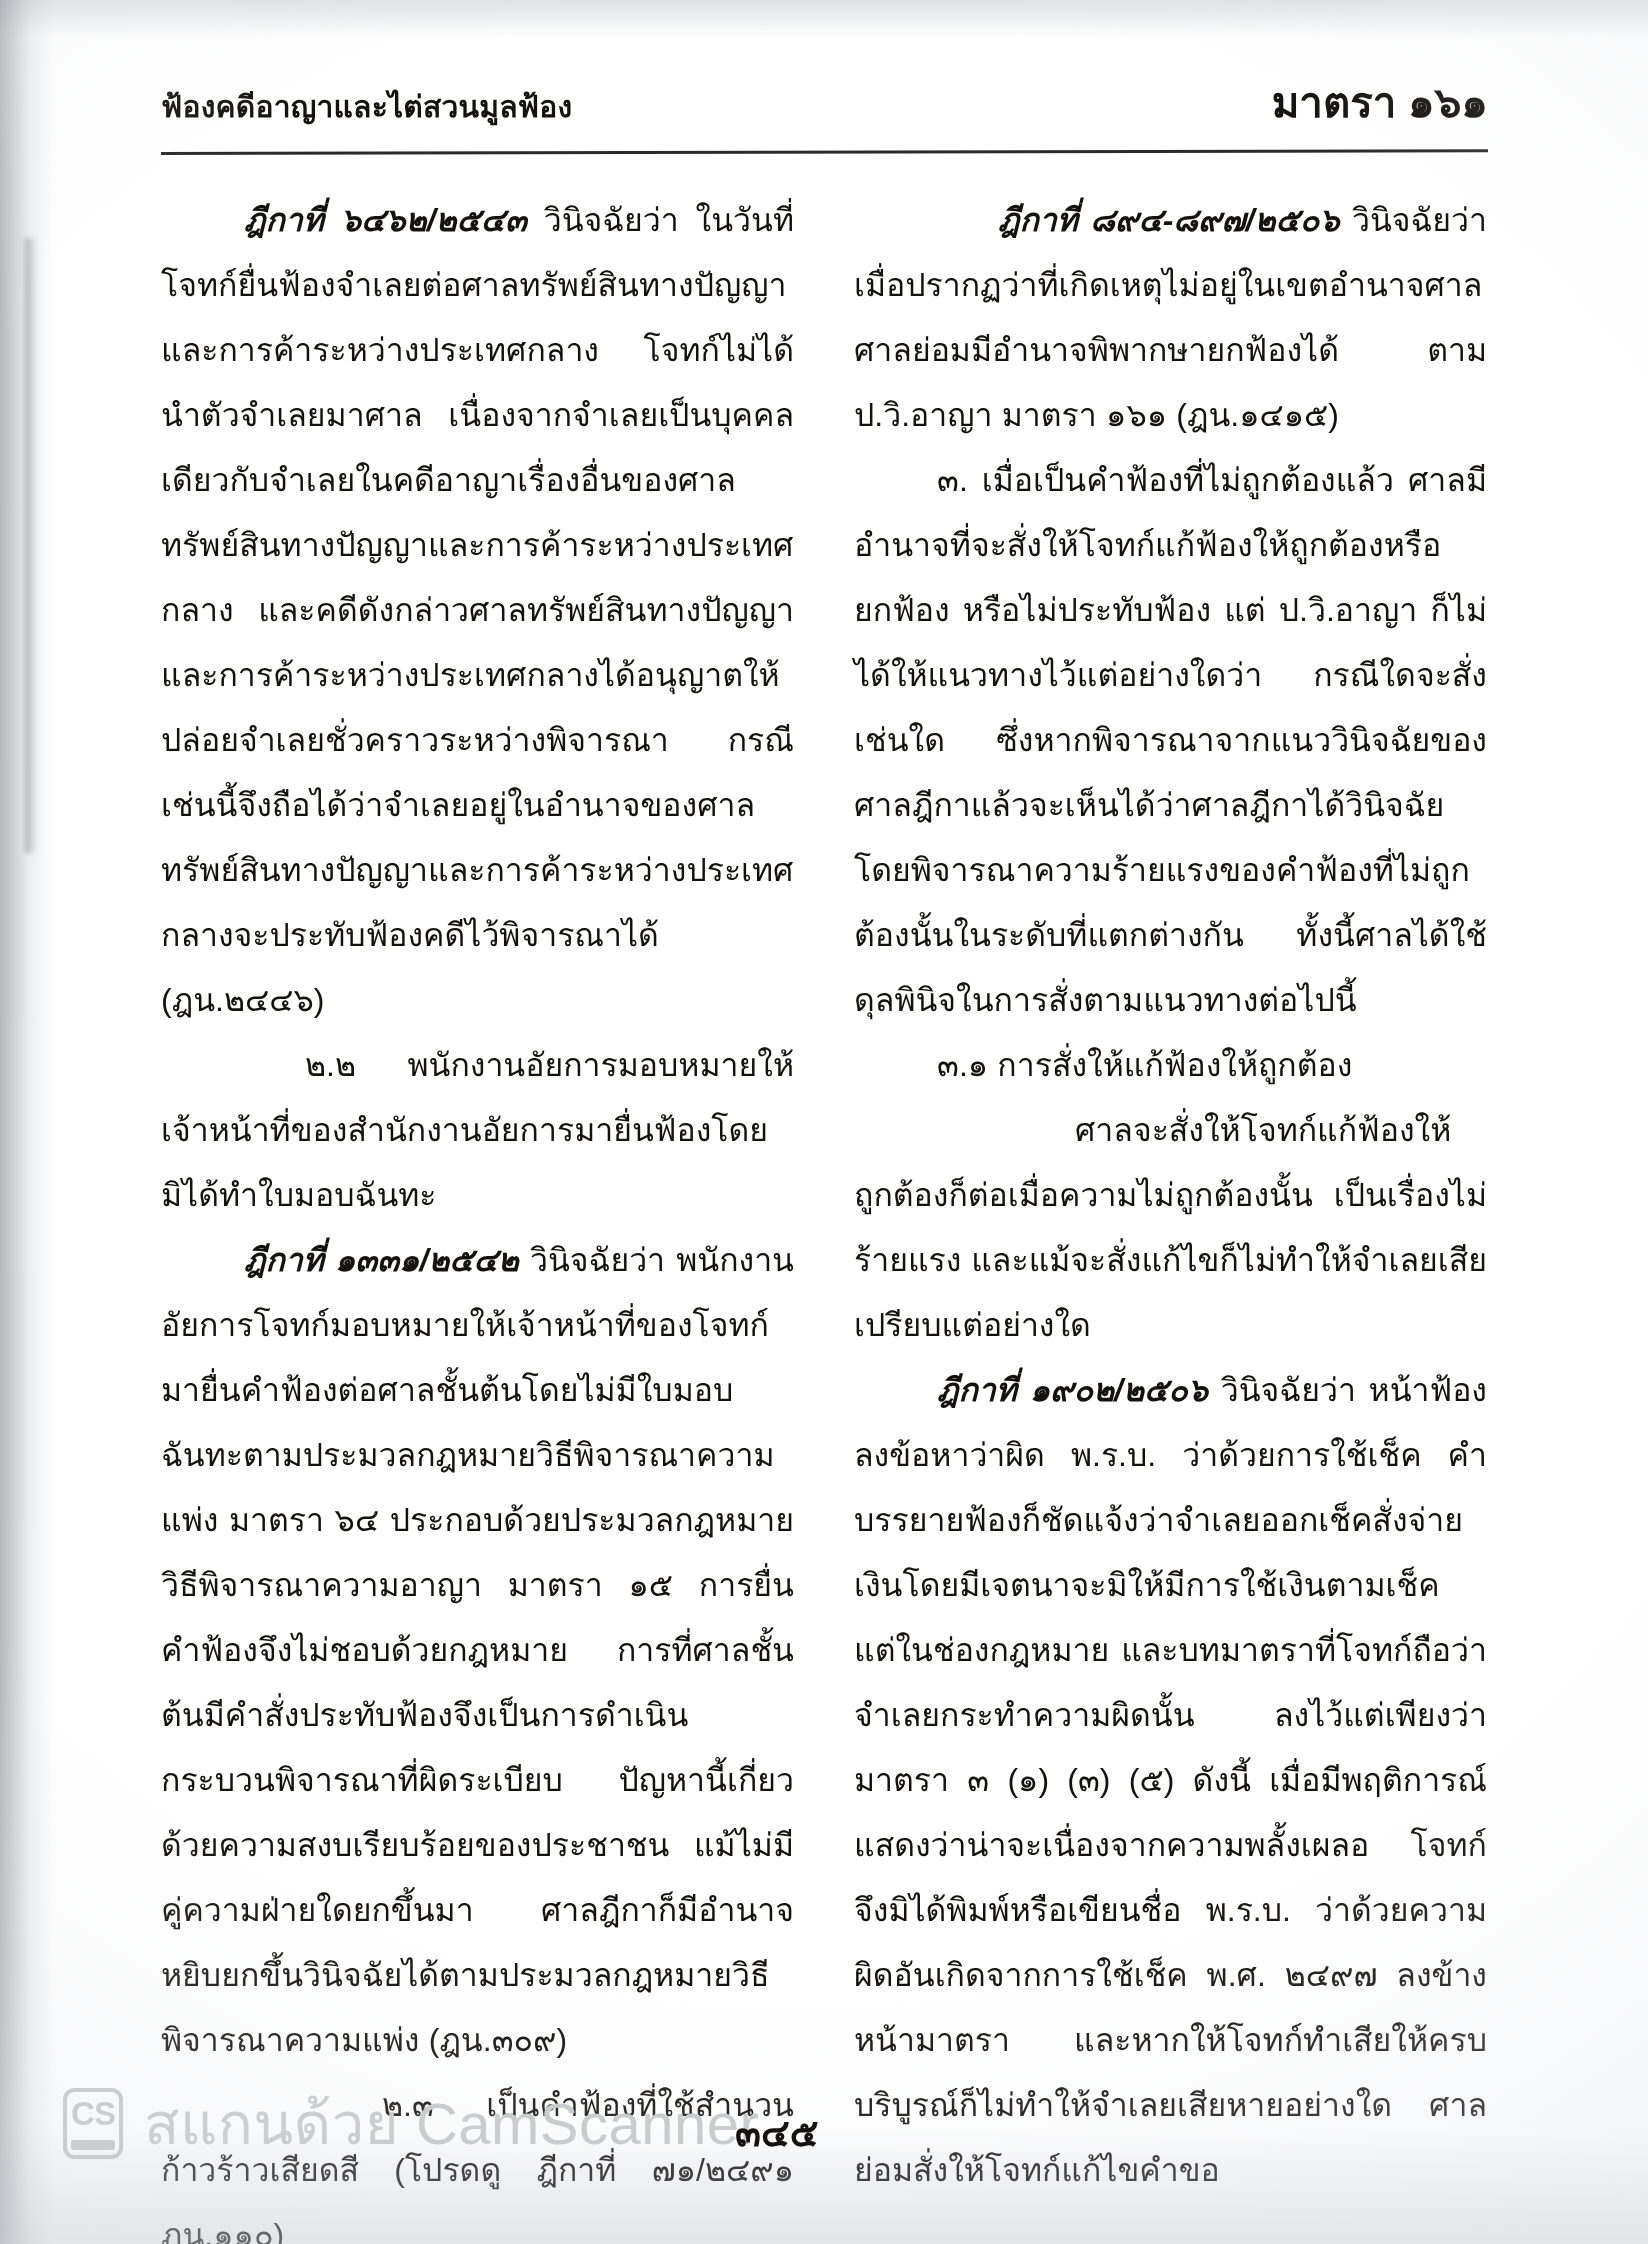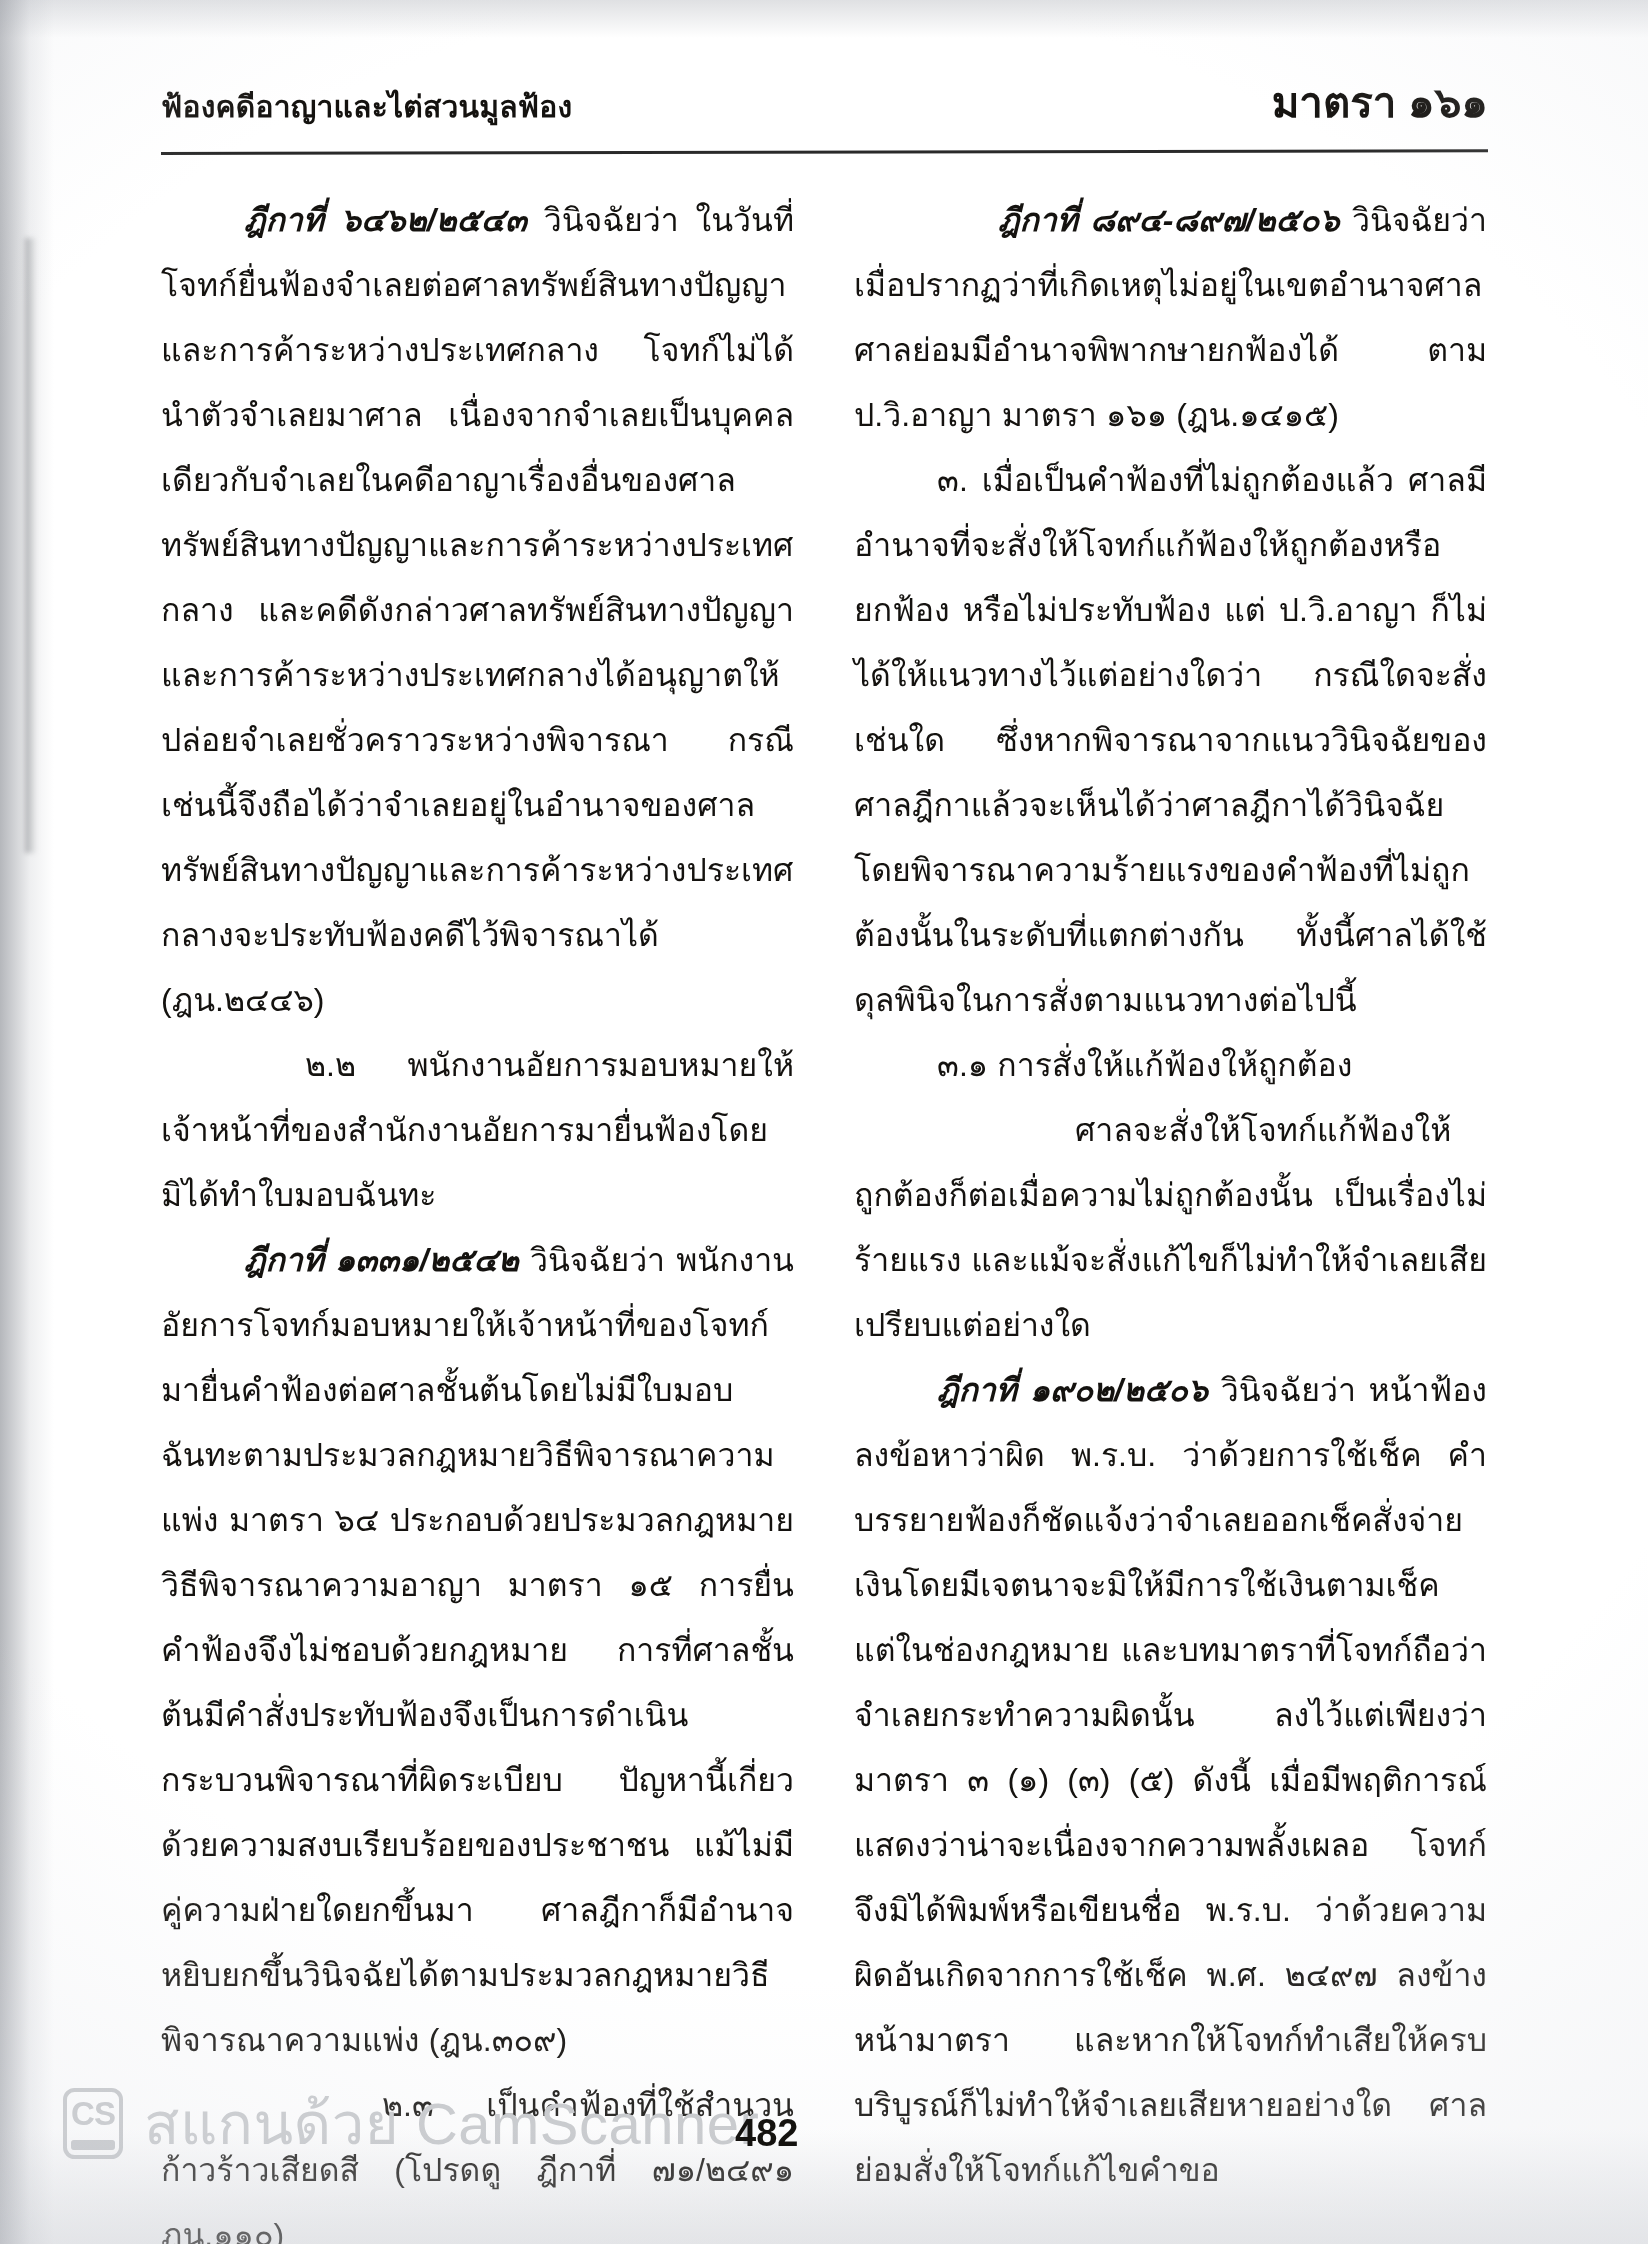--- a/index.html
+++ b/index.html
@@ -236,21 +236,21 @@
 
   </div>
 
   <div class="watermark">
     <div class="cs-logo">
       <span>CS</span>
     </div>
     <div class="wm-text">สแกนด้วย CamScanner</div>
   </div>
 
-  <div class="folio">482</div>
+  <div class="folio">๓๔๕</div>
 
   <div class="scan-top-shadow"></div>
   <div class="scan-left-shadow"></div>
   <div class="scan-spine"></div>
   <div class="scan-bottom-shadow"></div>
   <div class="scan-tint"></div>
 
 </div>
 
 

